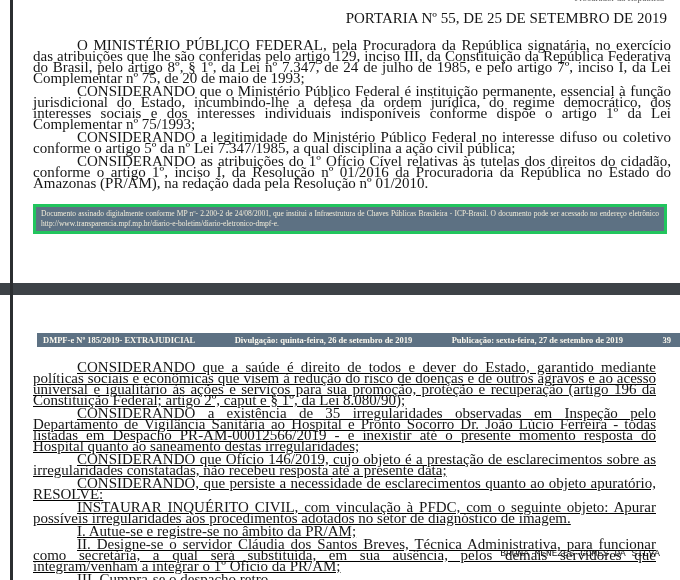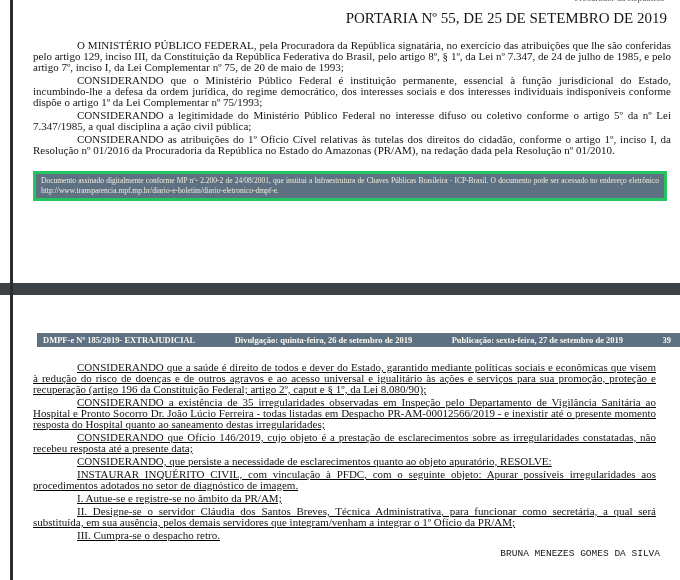--- a/index.html
+++ b/index.html
@@ -25,21 +25,21 @@
   .top-partial {
     position:absolute; top:-7px; right:16px;
     font-size:9px; color:#555; white-space:nowrap;
   }
   .doc-title {
     text-align:right; padding:10px 13px 0 0;
     font-size:15px; color:#151515; white-space:nowrap;
   }
   .body-text { margin:13px 9px 0 20px; }
   p.para {
-    margin:0 0 2px 0; font-size:11px; line-height:11px;
+    margin:0 0 2px 0; font-size:15px; line-height:11px;
     text-align:justify; text-indent:44px; color:#151515;
   }
   .signing-banner {
     margin:15px 13px 0 20px;
     background:#5d7183; border:3px solid #22c55e;
     color:#f2ecd9; font-size:7.5px; line-height:9.5px;
     padding:2px 5px 3px 5px; text-align:justify;
   }
   .edition-bar {
     margin:38px 0 0 24px; height:14px;

